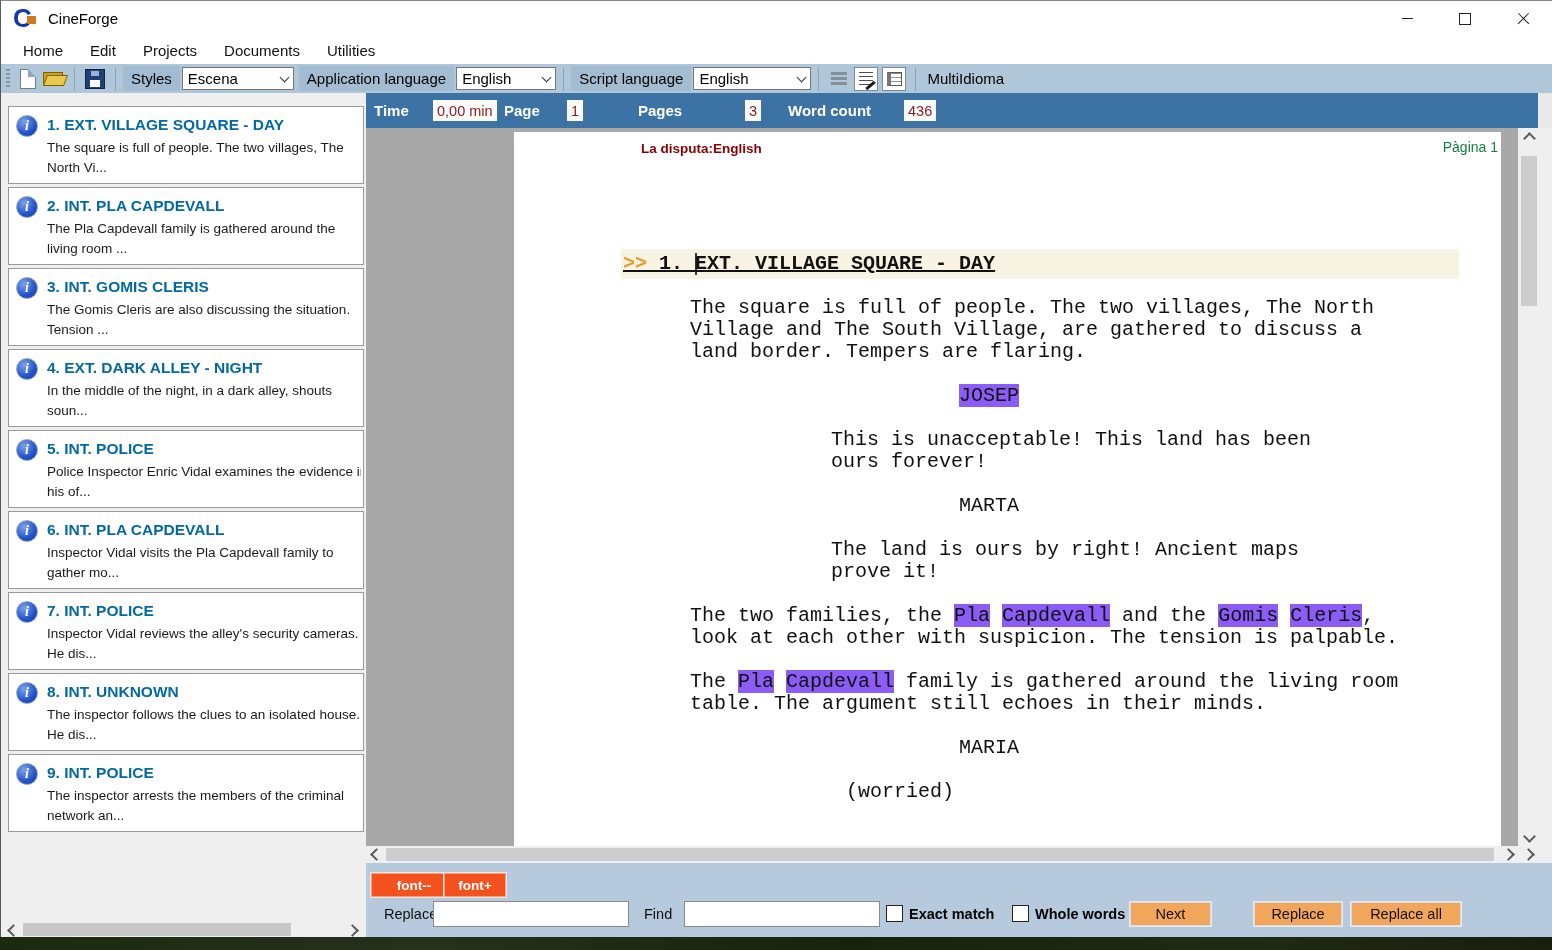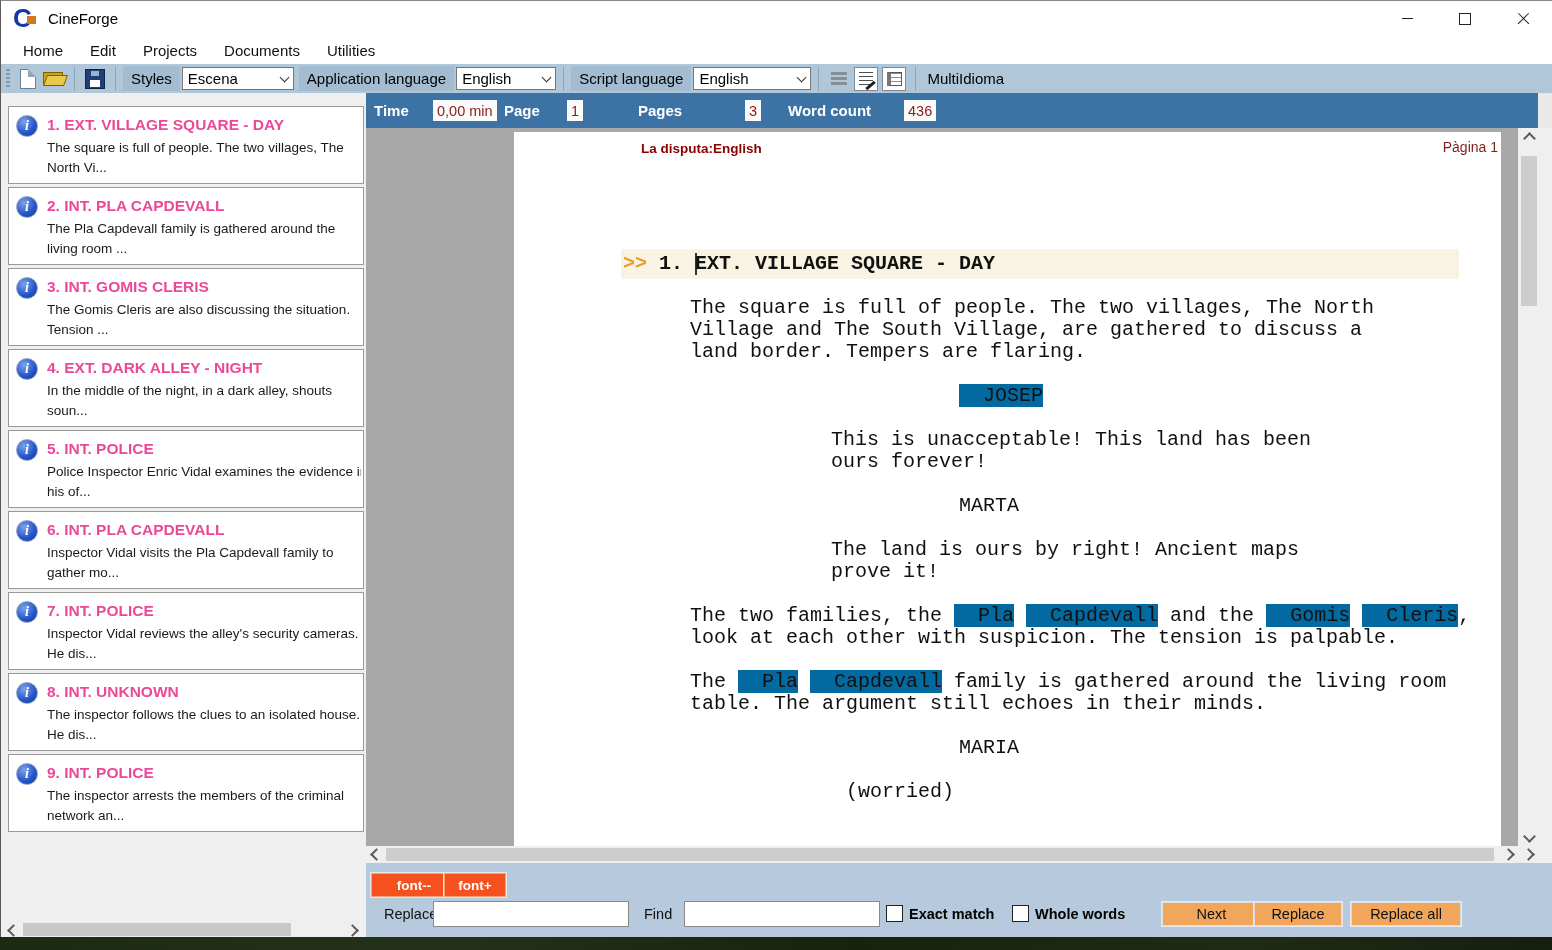--- a/index.html
+++ b/index.html
@@ -52,42 +52,42 @@
   
   .statsbar{position:absolute;left:365px;top:92px;width:1172px;height:35px;background:#3c72a4;color:#fff;font-weight:bold;font-size:15px;}
   .stat-label{position:absolute;top:9px;white-space:nowrap;}
   .stat-val{position:absolute;top:7px;height:21px;background:#fbfbfb;color:#8b1a1a;font-weight:normal;font-size:14.5px;display:flex;align-items:center;justify-content:center;padding:0 4px;box-sizing:border-box;}
   .stats-corner{position:absolute;left:1537px;top:92px;width:15px;height:35px;background:#e9e9e9;}
 
   
   .sidebar{position:absolute;left:0;top:92px;width:365px;height:845px;background:#efefef;overflow:hidden;}
   .scene-card{position:absolute;left:7px;width:356px;height:78px;background:#fff;border:1px solid #999;box-sizing:border-box;}
   .info-icon{position:absolute;left:7px;top:8px;width:22px;height:22px;border-radius:50%;background:radial-gradient(circle at 35% 30%,#7da2ea,#2053c8 60%,#16379b);border:1px solid #93a3c6;box-sizing:border-box;color:#fff;font:italic bold 14px/20px "Liberation Serif",serif;text-align:center;}
-  .card-title{position:absolute;left:38px;top:9px;font-weight:bold;font-size:15.5px;color:#ec4899;white-space:nowrap;overflow:hidden;width:312px;}
+  .card-title{position:absolute;left:38px;top:9px;font-weight:bold;font-size:15.5px;color:#0369a1;white-space:nowrap;overflow:hidden;width:312px;}
   .card-desc{position:absolute;left:38px;top:31px;font-size:13.5px;line-height:20px;color:#1a1a1a;width:314px;}
   .card-desc div{white-space:nowrap;overflow:hidden;}
   .side-hscroll{position:absolute;left:0;top:828px;width:365px;height:17px;background:#efefef;}
   .side-hscroll .thumb{position:absolute;left:22px;top:2px;width:268px;height:13px;background:#c8c8c8;}
 
   
   .editor{position:absolute;left:365px;top:127px;width:1360px;height:718px;background:#a8a8a8;overflow:hidden;}
   .page{position:absolute;left:148px;top:4px;width:987px;height:714px;background:#fff;overflow:hidden;}
   .doc-header{position:absolute;left:127px;top:9px;font-size:13.5px;font-weight:bold;color:#8b0000;}
-  .page-num{position:absolute;right:3px;top:7px;font-size:14px;color:#7f1d1d;text-align:right;}
+  .page-num{position:absolute;right:3px;top:7px;font-size:14px;color:#15803d;text-align:right;}
   .script{position:absolute;left:0;top:121px;width:100%;font-family:"Liberation Mono","DejaVu Sans Mono",monospace;font-size:20px;line-height:22px;color:#111;}
   .blk{white-space:pre;}
   .blk + .blk{margin-top:22px;}
   .blk.action{margin-left:176px;}
   .blk.dialogue{margin-left:317px;}
   .blk.character{margin-left:445px;}
   .blk.paren{margin-left:332px;}
-  .blk.scene{margin-left:140px;font-weight:bold;}
+  .blk.scene{margin-left:140px;font-weight:bold;text-decoration:underline;}
   .blk.scene.banded{margin-left:107px;background:#f8f3e2;width:838px;padding:4px 0 4px 2px;margin-top:-4px;margin-bottom:-4px;box-sizing:border-box;}
   .marker{color:#e79b2a;}
-  .hl{background:#0369a1;padding-left:24px;}
+  .hl{background:#8b5cf6;}
   .caret{display:inline-block;width:2px;height:22px;background:#333;vertical-align:text-bottom;margin-right:-2px;}
 
   
   .chev{display:inline-block;width:7px;height:7px;border-right:2px solid #5a5a5a;border-bottom:2px solid #5a5a5a;}
   .chev.up{transform:rotate(-135deg);}
   .chev.down{transform:rotate(45deg);}
   .chev.left{transform:rotate(135deg);}
   .chev.right{transform:rotate(-45deg);}
   .vscroll{position:absolute;left:1517px;top:127px;width:22px;height:718px;background:#efefef;}
   .vscroll .btn{position:absolute;left:0;width:22px;height:20px;display:flex;align-items:center;justify-content:center;}
@@ -323,20 +323,20 @@
       <button class="font-btn" style="left:5px;width:86px">font--</button>
       <button class="font-btn" style="left:78px;width:62px">font+</button>
       <span class="fr-label" style="left:18px">Replace</span>
       <input class="fr-input" style="left: 67px; width: 196px;" value="">
       <span class="fr-label" style="left:278px">Find</span>
       <input class="fr-input" style="left: 318px; width: 196px;" value="">
       <span class="fr-check" style="left:520px"></span>
       <span class="fr-check-label" style="left:543px">Exact match</span>
       <span class="fr-check" style="left:646px"></span>
       <span class="fr-check-label" style="left:669px">Whole words</span>
-      <button class="tan-btn" style="left:796px;width:99px">Next</button>
+      <button class="tan-btn" style="left:764px;width:81px">Next</button>
       <button class="tan-btn" style="left:888px;width:88px">Replace</button>
       <button class="tan-btn" style="left:985px;width:110px">Replace all</button>
     </div>
 
   </div>
   <div class="desktop"></div>
 </div>
 
 </body></html>

